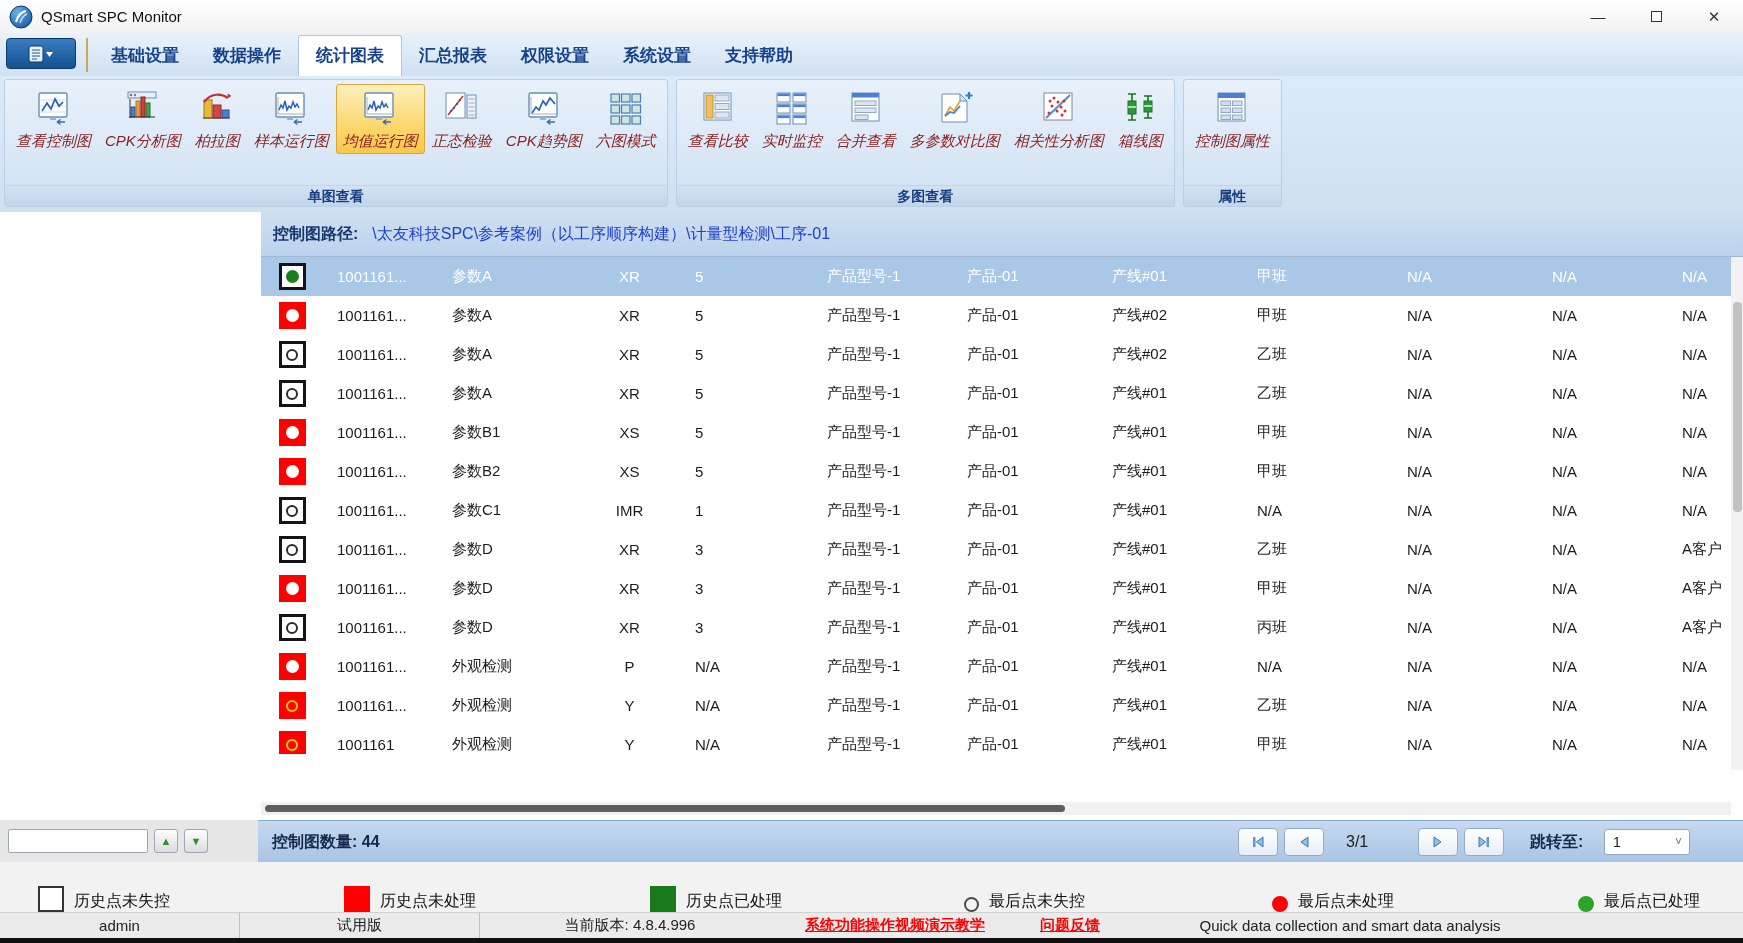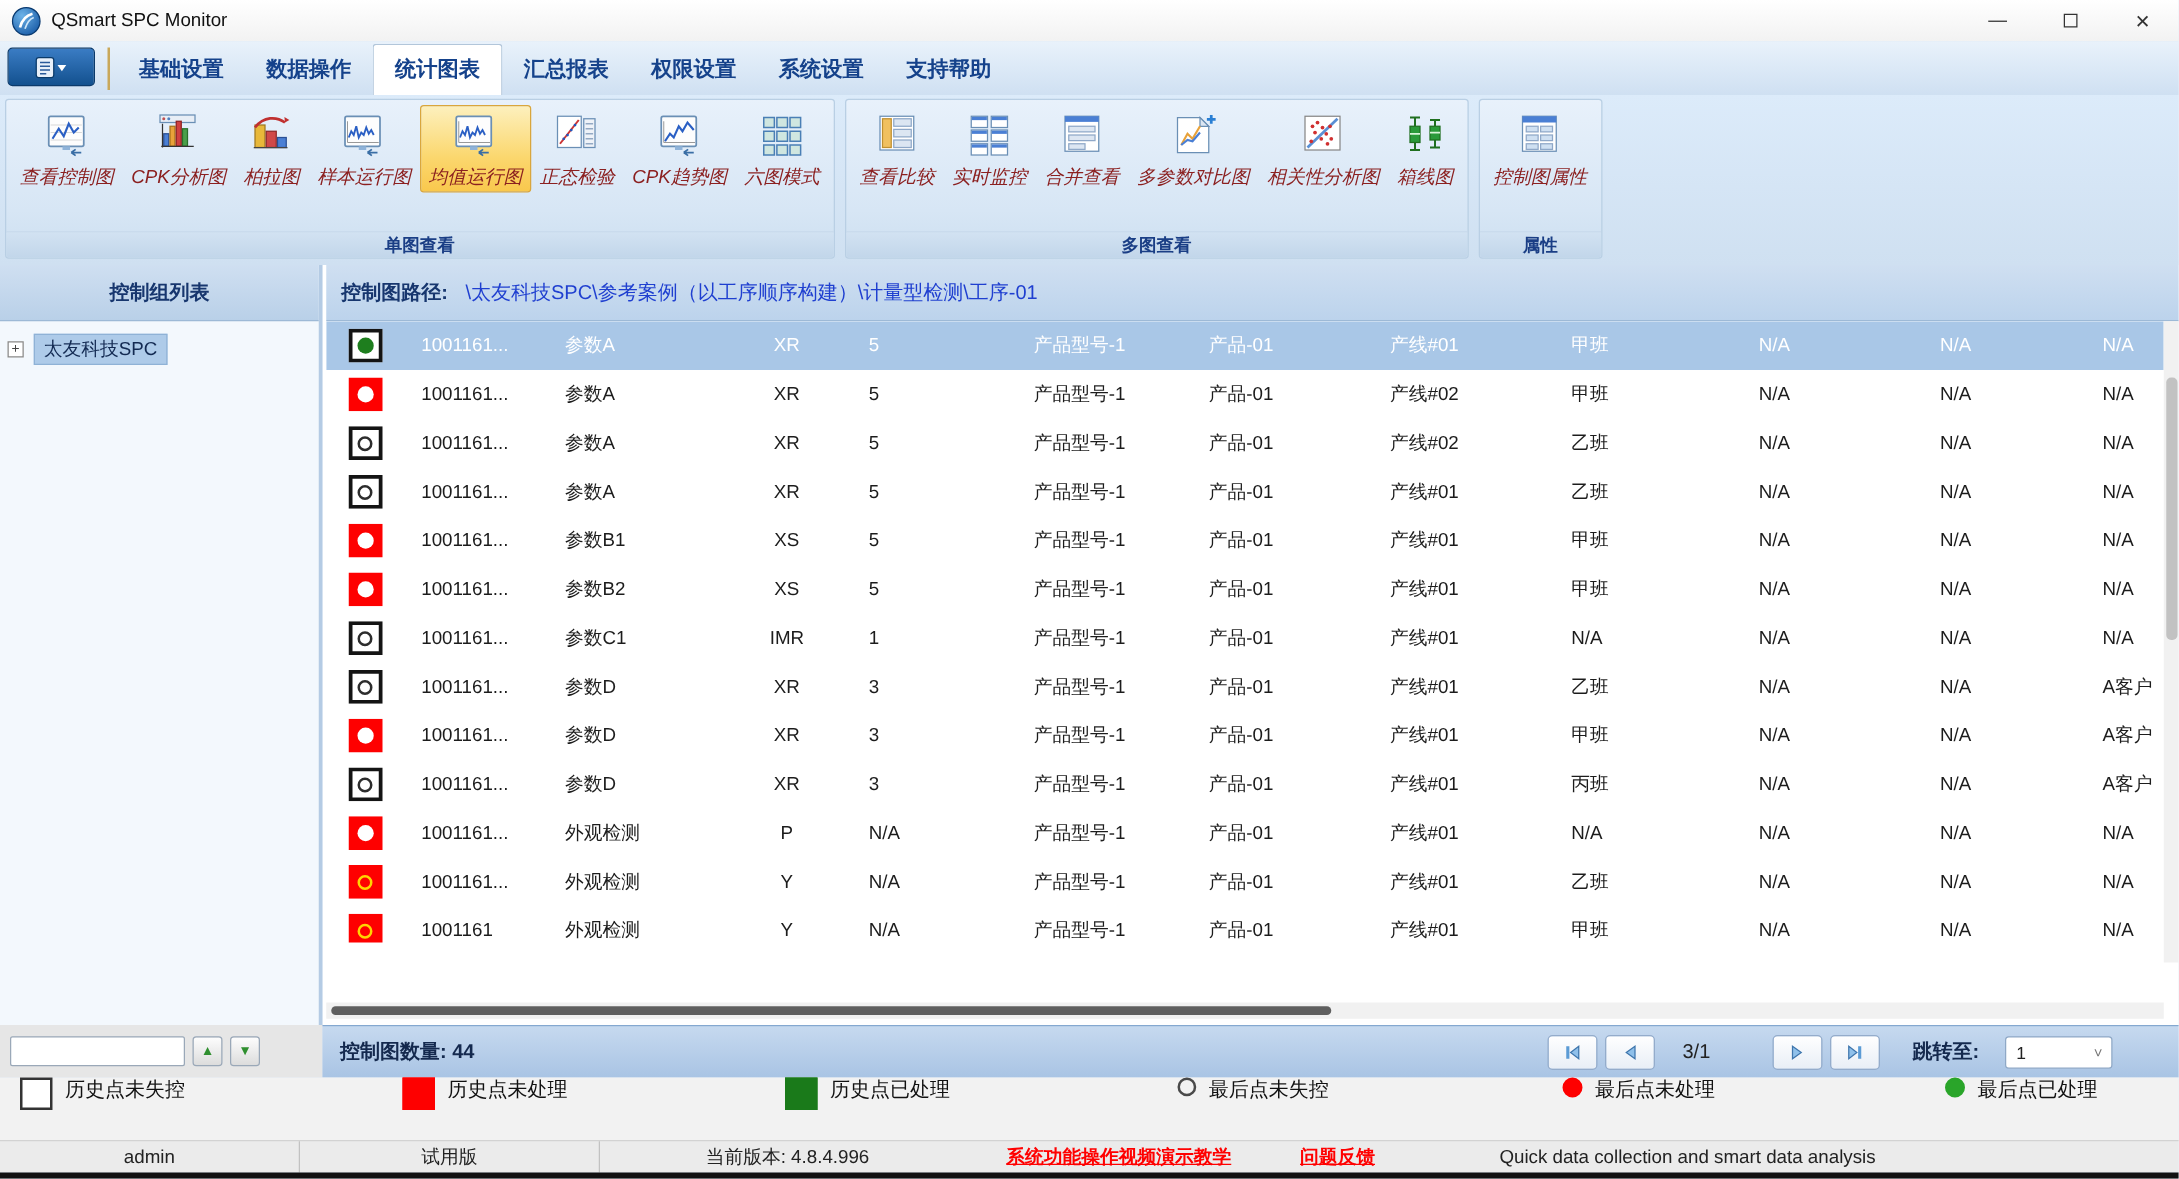--- a/index.html
+++ b/index.html
@@ -112,21 +112,21 @@
   .pg-next { left:1160px; } .pg-last { left:1206px; }
   .jump-label { position:absolute; left:1272px; top:0; line-height:41px; font-size:16px;
     font-weight:bold; color:#14294e; }
   .jump-dd { position:absolute; left:1346px; top:8px; width:86px; height:26px; background:#fff;
     border:1px solid #8fa8c6; border-radius:3px; display:flex; align-items:center; font-size:14px; color:#222; }
   .jump-val { padding-left:8px; flex:1; }
   .jump-chevron { padding-right:7px; color:#777; font-size:12px; }
 
   
   .legend { position:absolute; left:0; top:862px; width:1743px; height:50px; background:#f2f2f2; }
-  .lg-item { position:absolute; top:0; height:50px; display:flex; align-items:flex-start; gap:10px; }
+  .lg-item { position:absolute; top:0; height:50px; display:flex; align-items:flex-end; gap:10px;margin-left:22px; }
   .sw { display:inline-block; }
   .sw.square { width:26px; height:26px; border:2px solid transparent; }
   .sw.circle { width:16px; height:16px; border-radius:50%; border:2px solid transparent; }
   .sw.circle-outline { width:15px; height:15px; border-radius:50%; background:transparent!important;
     border:2px solid #4a4a4a; }
   .lg-label { font-size:16px; color:#111; }
 
   
   .statusbar { position:absolute; left:0; top:912px; width:1743px; height:26px; background:#ebebeb;
     border-top:1px solid #d2d2d2; display:flex; align-items:center; font-size:15px; color:#222; }
@@ -393,27 +393,20 @@
                 </g>
               </svg></div>
             <div class="rlabel">控制图属性</div>
           </div>
         </div>
         <div class="rgl">属性</div>
       </div>
     </div>
 
   <div class="main">
-    <div class="leftpanel">
-      <div class="lp-header">控制组列表</div>
-      <div class="tree-node">
-        <span class="expander">+</span>
-        <span class="tree-label">太友科技SPC</span>
-      </div>
-    </div>
 
     <div class="rightpane">
       <div class="pathbar">
         <span class="path-label">控制图路径:</span>
         <span class="path-value">\太友科技SPC\参考案例（以工序顺序构建）\计量型检测\工序-01</span>
       </div>
       <div class="grid">
         <div class="tbody">
             <div class="tr sel">
               <div class="td c0">

